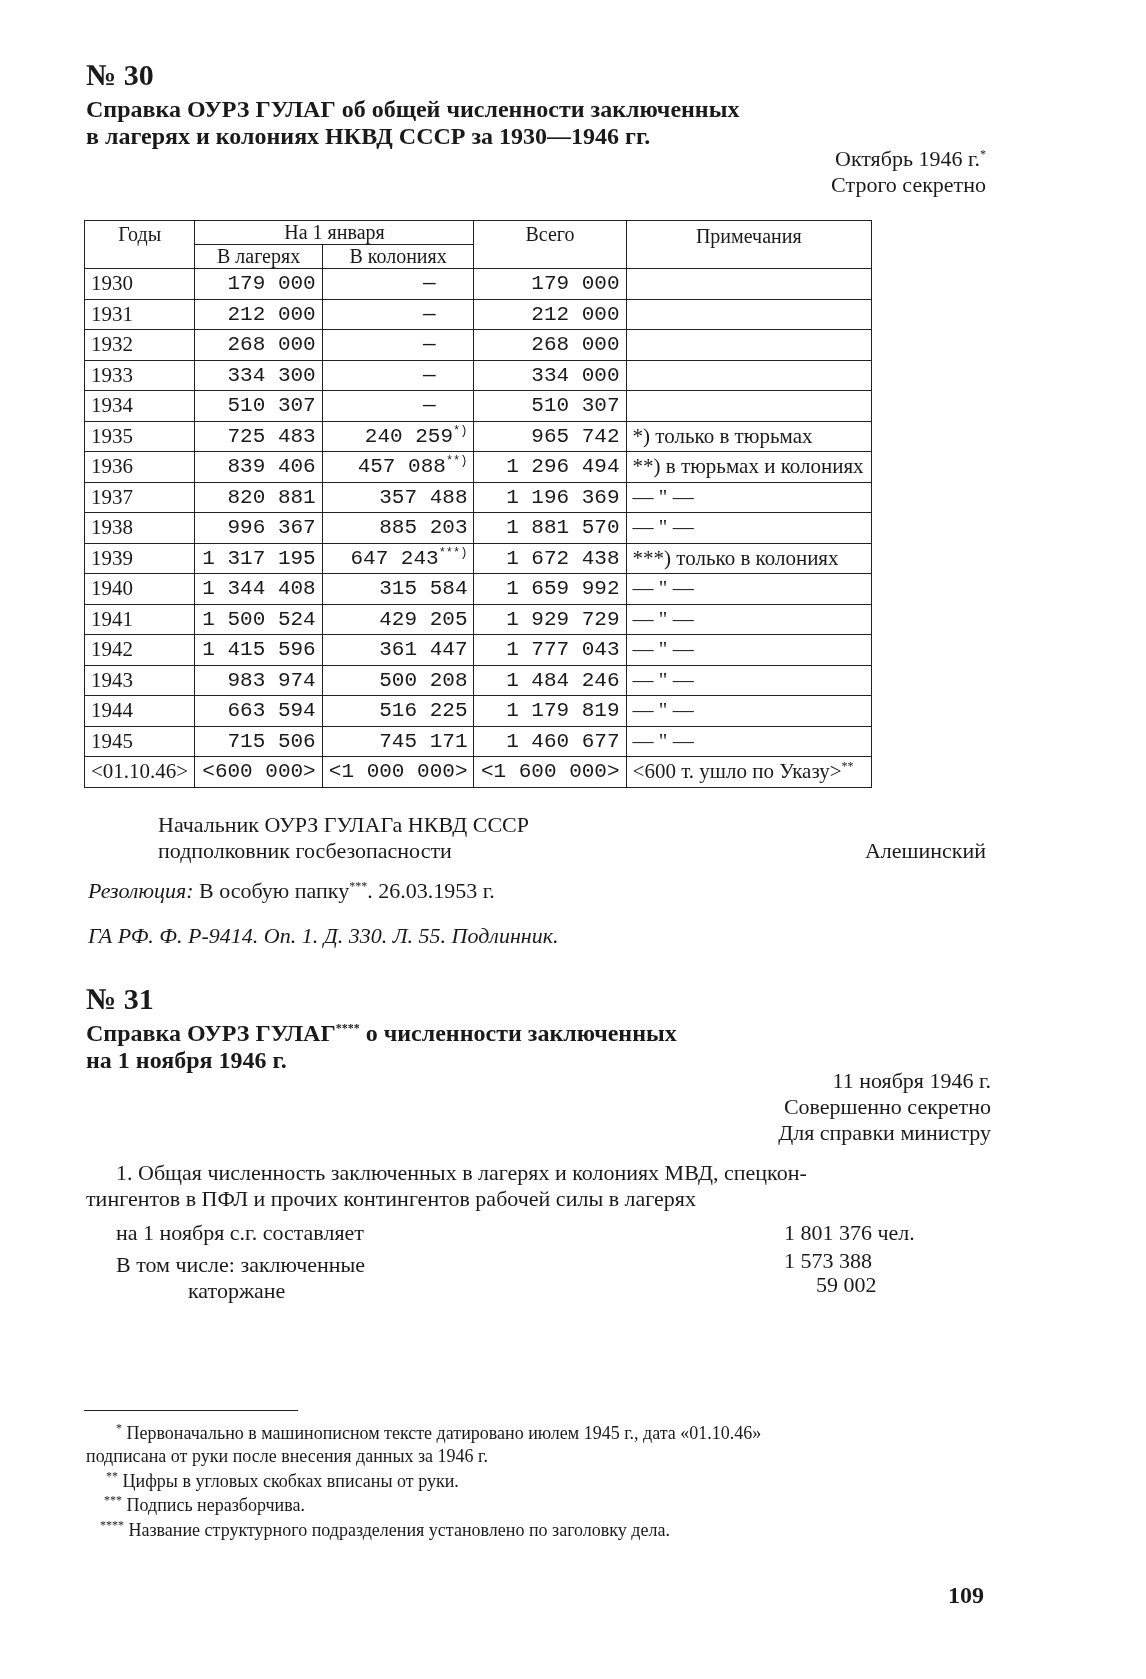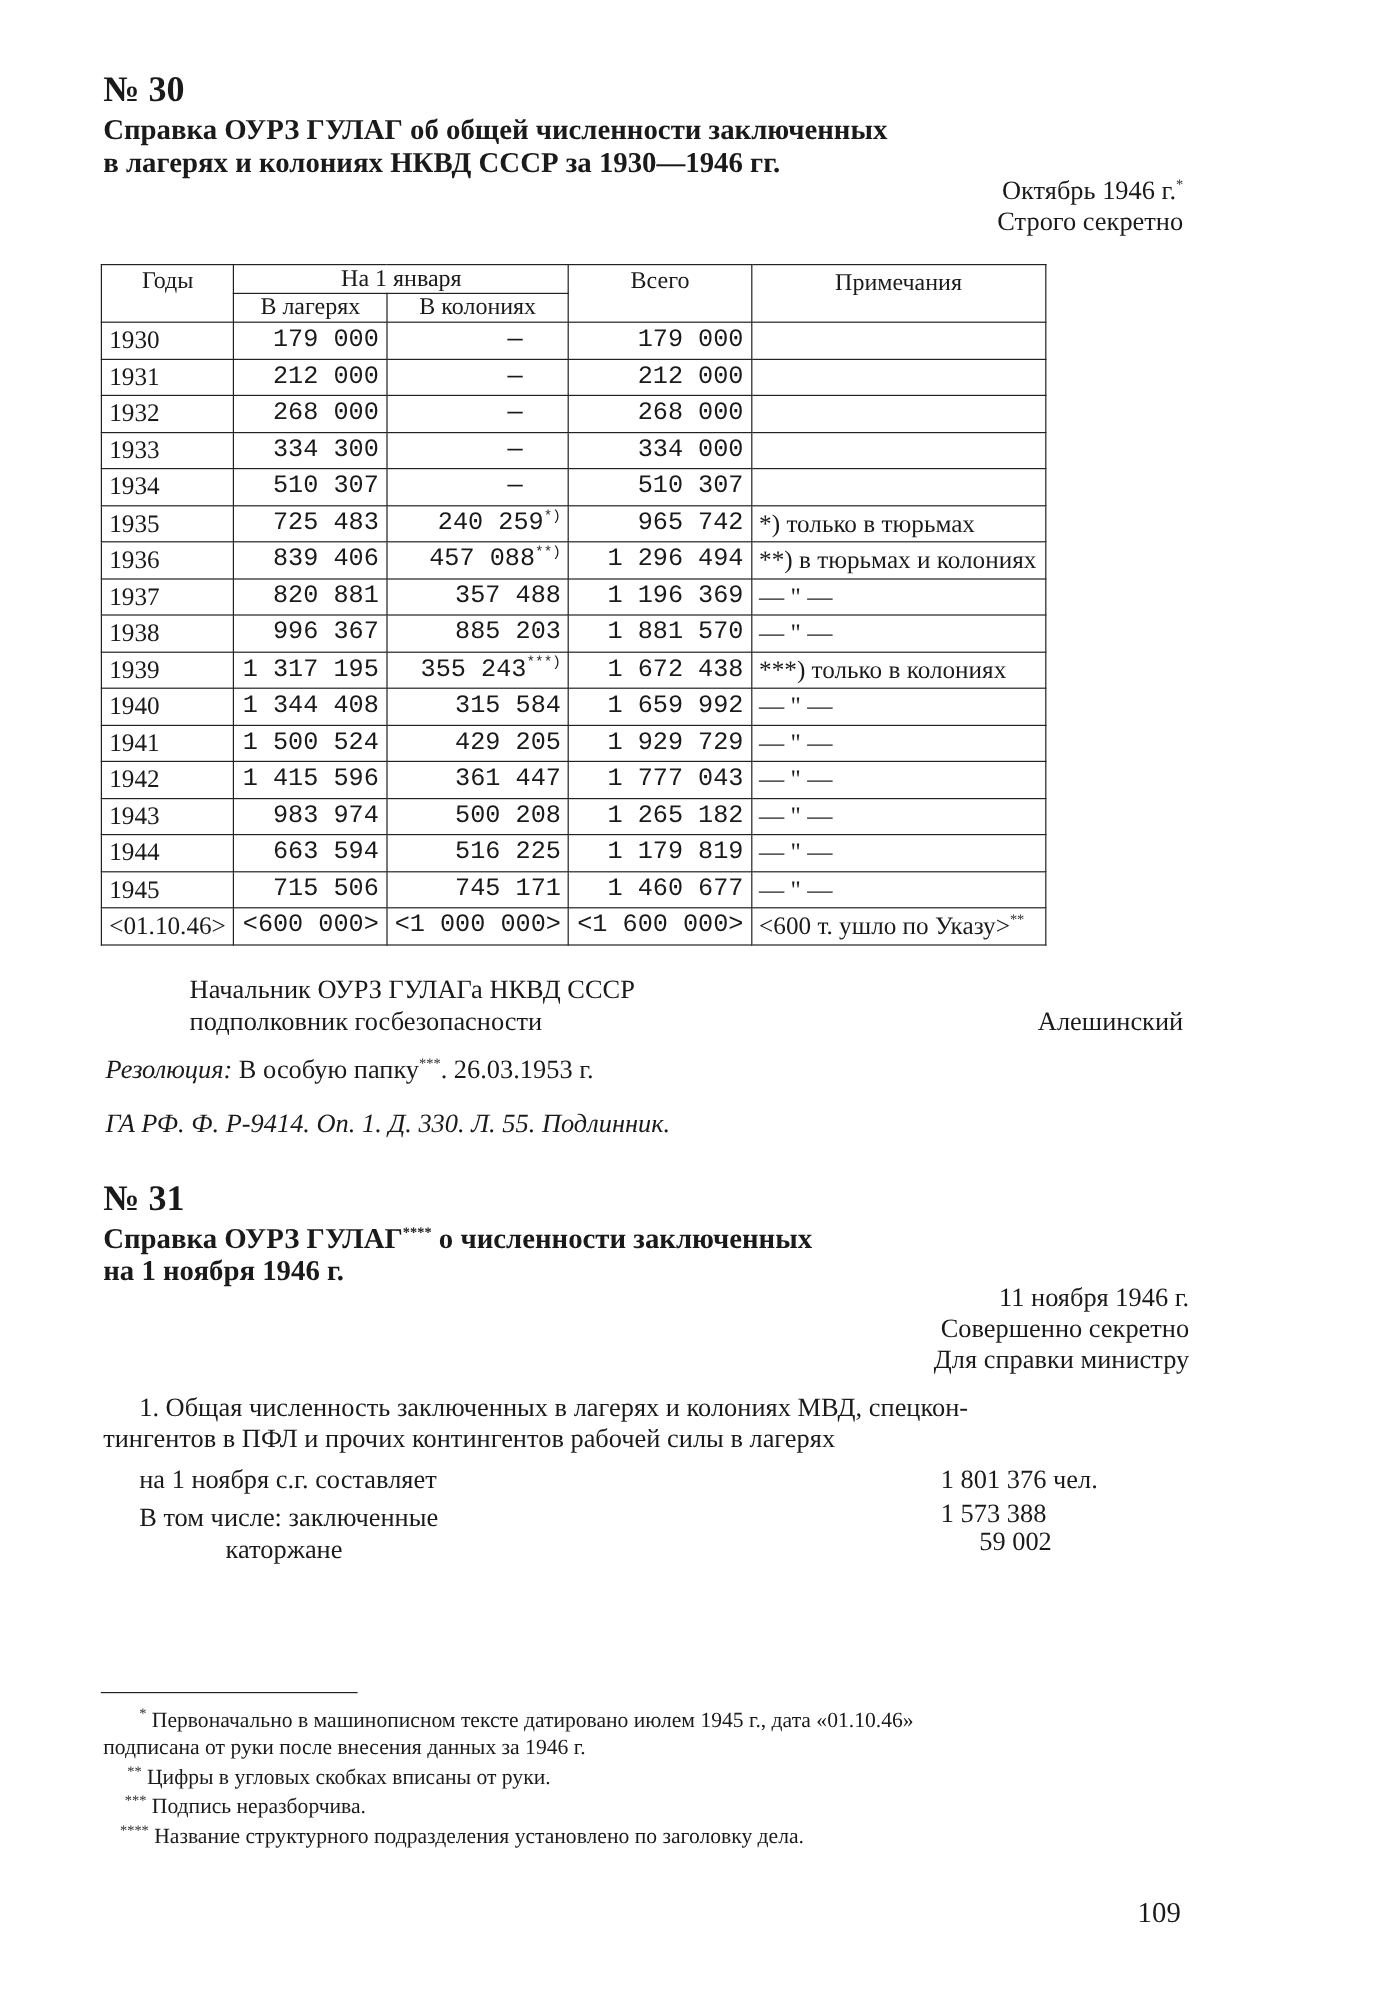--- a/index.html
+++ b/index.html
@@ -124,21 +124,21 @@
       <tr>
         <td class="year"><span>1938</span></td>
         <td class="num"><span>996 367</span></td>
         <td class="num"><span>885 203</span></td>
         <td class="num"><span>1 881 570</span></td>
         <td class="note"><span>— " —</span></td>
       </tr>
       <tr>
         <td class="year"><span>1939</span></td>
         <td class="num"><span>1 317 195</span></td>
-        <td class="num"><span>355 243</span><sup>***)</sup></td>
+        <td class="num"><span>647 243</span><sup>***)</sup></td>
         <td class="num"><span>1 672 438</span></td>
         <td class="note"><span>***) только в колониях</span></td>
       </tr>
       <tr>
         <td class="year"><span>1940</span></td>
         <td class="num"><span>1 344 408</span></td>
         <td class="num"><span>315 584</span></td>
         <td class="num"><span>1 659 992</span></td>
         <td class="note"><span>— " —</span></td>
       </tr>
@@ -153,21 +153,21 @@
         <td class="year"><span>1942</span></td>
         <td class="num"><span>1 415 596</span></td>
         <td class="num"><span>361 447</span></td>
         <td class="num"><span>1 777 043</span></td>
         <td class="note"><span>— " —</span></td>
       </tr>
       <tr>
         <td class="year"><span>1943</span></td>
         <td class="num"><span>983 974</span></td>
         <td class="num"><span>500 208</span></td>
-        <td class="num"><span>1 265 182</span></td>
+        <td class="num"><span>1 484 246</span></td>
         <td class="note"><span>— " —</span></td>
       </tr>
       <tr>
         <td class="year"><span>1944</span></td>
         <td class="num"><span>663 594</span></td>
         <td class="num"><span>516 225</span></td>
         <td class="num"><span>1 179 819</span></td>
         <td class="note"><span>— " —</span></td>
       </tr>
       <tr>
@@ -221,13 +221,13 @@
 
 <div class="fn-rule"></div>
 <div class="abs fn" style="left:86px; top:1422px; width:900px;">
   <div style="padding-left:30px;"><sup>*</sup> <span>Первоначально в машинописном тексте датировано июлем 1945 г., дата «01.10.46»</span></div>
   <div>подписана от руки после внесения данных за 1946 г.</div>
 </div>
 <div class="abs fn" style="left:106px; top:1470px;"><sup>**</sup> <span>Цифры в угловых скобках вписаны от руки.</span></div>
 <div class="abs fn" style="left:104px; top:1494px;"><sup>***</sup> <span>Подпись неразборчива.</span></div>
 <div class="abs fn" style="left:100px; top:1519px;"><sup>****</sup> <span>Название структурного подразделения установлено по заголовку дела.</span></div>
 
-<div class="abs pagenum" style="left:948px; top:1582px;">109</div>
+<div class="abs pagenum" style="left:948px; top:1582px;font-weight:bold;">109</div>
 
 </body></html>

